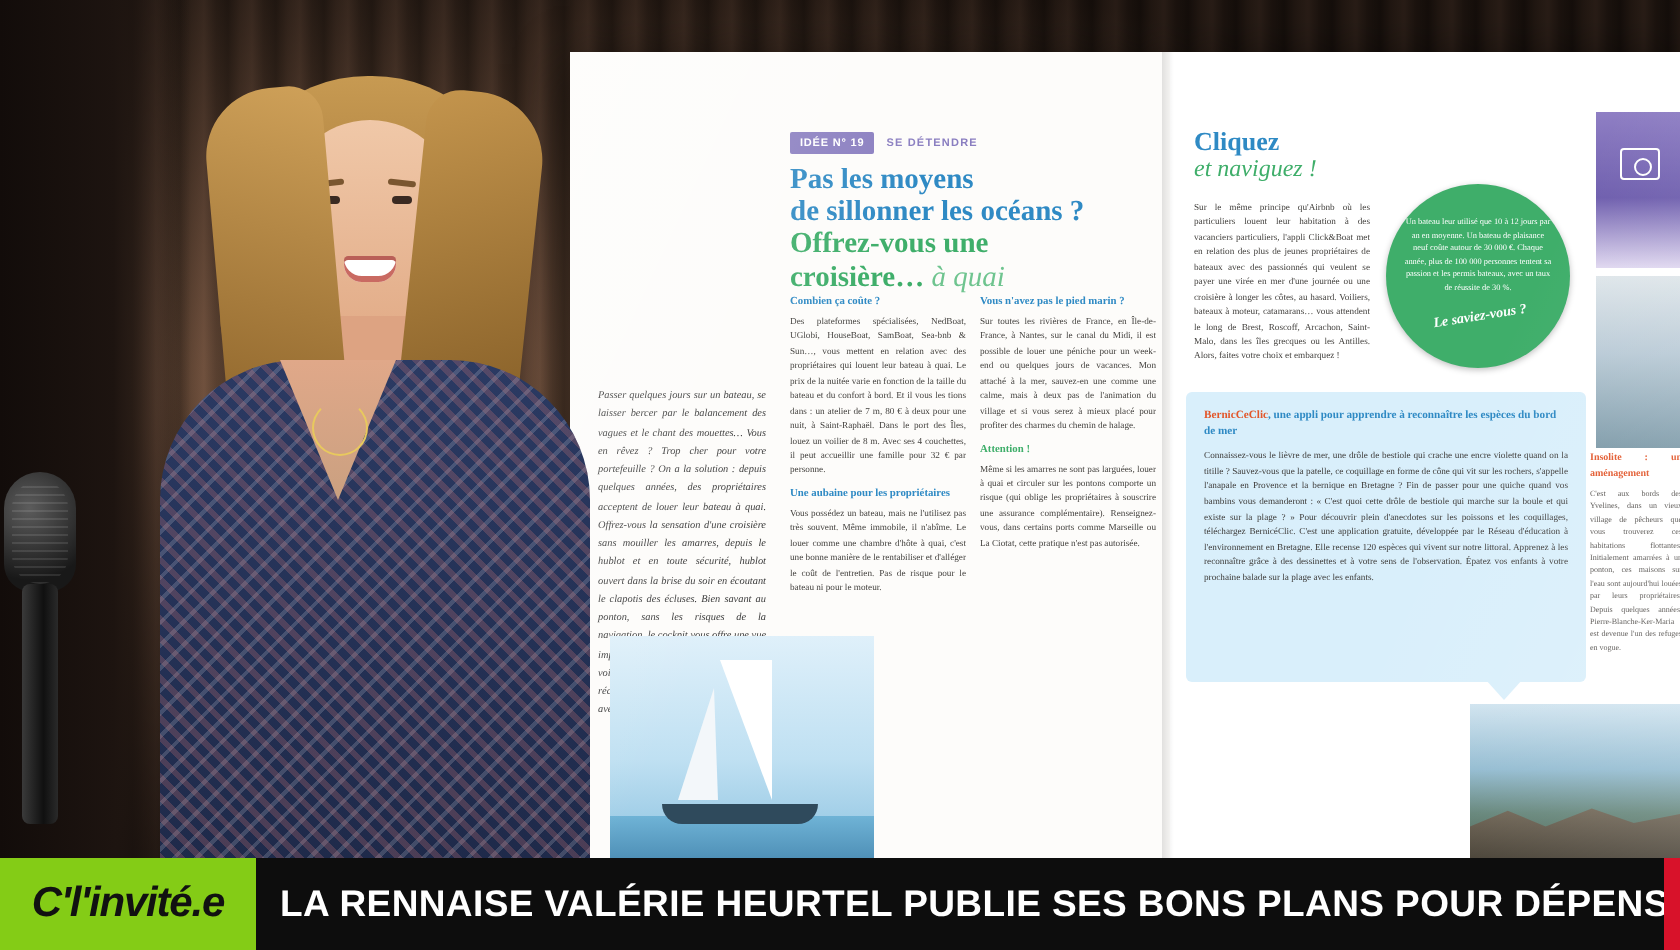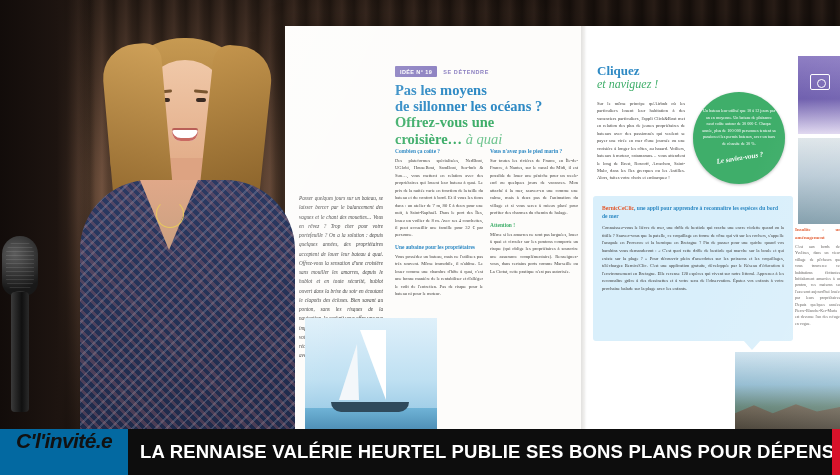--- a/index.html
+++ b/index.html
@@ -303,21 +303,21 @@
     border-radius:4px;
   }
 
   
   .banner{
     position:absolute;left:0;bottom:0;width:840px;height:46px;
     background:#0d0d0d;
   }
   .banner-left{
     position:absolute;left:0;bottom:0;width:128px;height:46px;
-    background:#0369a1;display:flex;justify-content:center;
+    background:#84cc16;display:flex;align-items:center;justify-content:center;
   }
   .banner-left-txt{
     font-family:"Liberation Sans", sans-serif;
     font-weight:bold;font-style:italic;font-size:21px;color:#111;letter-spacing:-.6px;
   }
   .banner-title{
     position:absolute;left:140px;top:0;height:46px;right:0;
     display:flex;align-items:center;
     color:#ffffff;font-weight:bold;font-size:18.5px;letter-spacing:.2px;
     white-space:nowrap;overflow:hidden;

